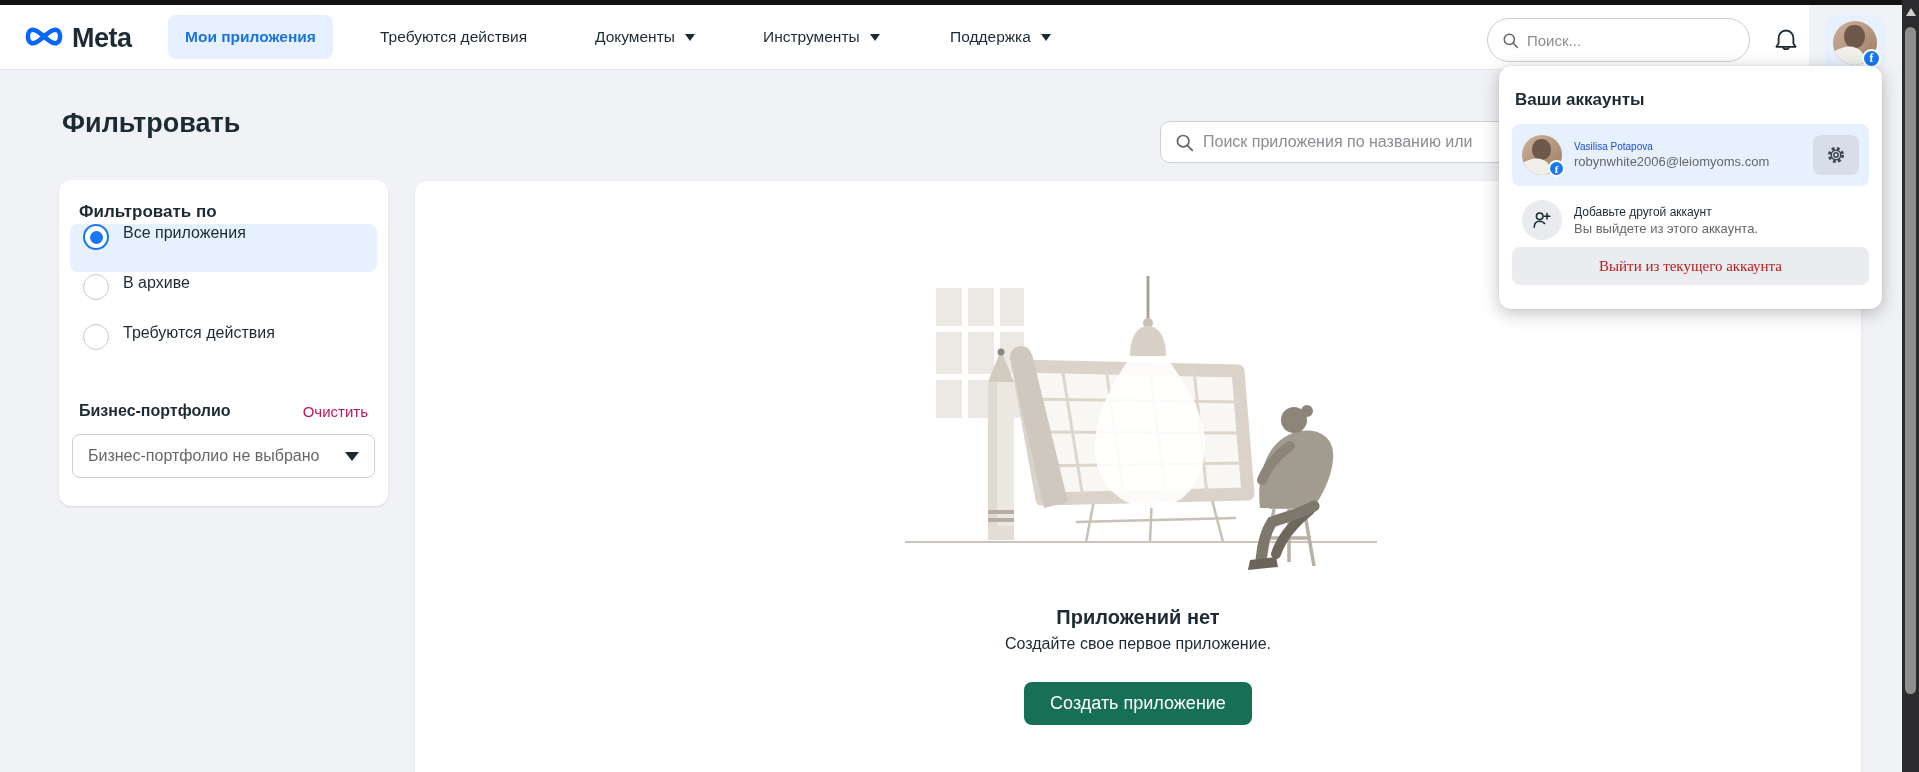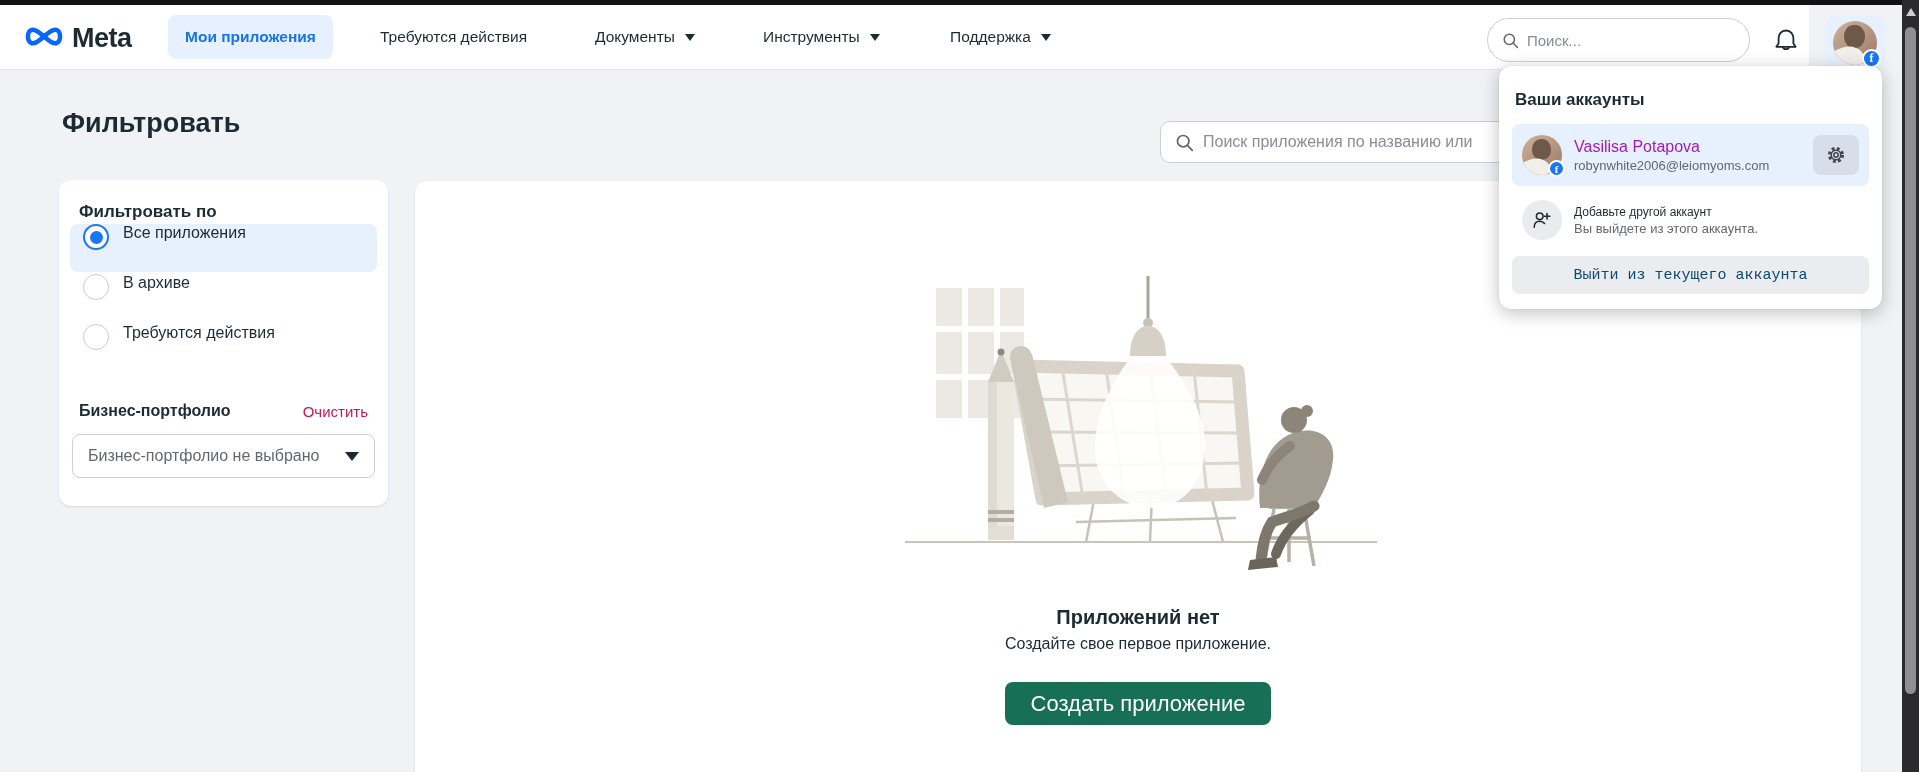--- a/index.html
+++ b/index.html
@@ -30,28 +30,28 @@
   .avatar::before { content:""; position:absolute; left:26%; top:10%; width:46%; height:52%; background:#6E584A; border-radius:48%; }
   .avatar::after { content:""; position:absolute; left:-12%; bottom:-18%; width:82%; height:58%; background:#F1EFEA; border-radius:50%; transform:rotate(-14deg); }
   .fb-badge { position:absolute; border-radius:50%; background:#1877F2; border:2px solid #fff; color:#fff; font-weight:700; display:flex; align-items:center; justify-content:center; font-family:"Liberation Serif",serif; }
 
   
   .account-panel { position:absolute; left:1499px; top:66px; width:383px; height:243px; background:#fff; border-radius:12px; box-shadow:0 4px 18px rgba(0,0,0,.25), 0 0 1px rgba(0,0,0,.2); z-index:120; padding:20px 13px; }
   .panel-title { font-size:17px; font-weight:700; margin:4px 3px 14px; }
   .acct-row { height:62px; background:#E7F0FD; border-radius:8px; display:flex; align-items:center; padding:0 10px; gap:12px; cursor:pointer; }
   .acct-avatar-wrap { position:relative; width:40px; height:40px; flex:none; }
   .acct-texts { flex:1; min-width:0; }
-  .acct-name { font-size:16px; font-weight:500; color:#a21caf; }
+  .acct-name { font-size:10px; font-weight:500; color:#1d4ed8; }
   .acct-email { font-size:13px; color:#65676B; margin-top:2px; }
   .gear-btn { width:46px; height:40px; background:#D7DEEA; border-radius:8px; display:flex; align-items:center; justify-content:center; flex:none; cursor:pointer; }
   .add-row { margin-top:14px; display:flex; align-items:center; gap:12px; padding:0 10px; cursor:pointer; }
   .add-icon-circle { width:40px; height:40px; border-radius:50%; background:#E9EBEF; display:flex; align-items:center; justify-content:center; flex:none; }
   .add-title { font-size:12px; color:#1C2B33; }
   .add-sub { font-size:13px; color:#65676B; margin-top:2px; }
-  .logout-btn { margin-top:16px; height:38px; width:100%; background:#EAECEF; border:none; border-radius:8px; font-size:15px; color:#0c4a6e; font-family:Liberation Mono, monospace; cursor:pointer; }
+  .logout-btn { margin-top:7px; height:38px; width:100%; background:#EAECEF; border:none; border-radius:8px; font-size:15px; color:#b91c1c; font-family:Liberation Serif, serif; cursor:pointer; }
 
   
   .page-title { position:absolute; left:62px; top:108px; font-size:27px; font-weight:700; color:#1C2B33; z-index:5; }
   .app-search { position:absolute; left:1160px; top:121px; width:700px; height:42px; background:#fff; border:1px solid #CCD0D5; border-radius:10px; display:flex; align-items:center; padding:0 14px; gap:9px; z-index:10; }
   .app-search input { font-size:16px; }
 
   .filter-card { position:absolute; left:59px; top:180px; width:329px; height:326px; background:#fff; border-radius:12px; box-shadow:0 1px 2px rgba(0,0,0,.12); padding:22px 11px 0; z-index:5; }
   .filter-title { font-size:17px; font-weight:700; margin:0 9px 2px; }
   .radio-row { height:48px; border-radius:8px; display:flex; align-items:flex-start; gap:14px; padding:0 13px; font-size:16px; cursor:pointer; margin-bottom:2px; }
   .radio-row.selected { background:#E7F0FD; }
@@ -62,21 +62,21 @@
   .portfolio-label { font-size:16px; font-weight:700; }
   .clear-link { font-size:15px; color:#be185d; cursor:pointer; }
   .portfolio-select { margin:14px 2px 0; height:44px; border:1px solid #CCD0D5; border-radius:8px; display:flex; align-items:center; justify-content:space-between; padding:0 15px; font-size:16px; color:#65676B; cursor:pointer; }
   .select-caret { width:0; height:0; border-left:7px solid transparent; border-right:7px solid transparent; border-top:9px solid #1C2B33; }
 
   .main-card { position:absolute; left:415px; top:181px; width:1446px; height:620px; background:#fff; border-radius:12px; box-shadow:0 1px 2px rgba(0,0,0,.12); z-index:4; }
   .illustration { position:absolute; left:475px; top:89px; width:500px; height:310px; }
   .empty-title { position:absolute; top:425px; width:100%; text-align:center; font-size:20px; font-weight:700; color:#1C2B33; }
   .empty-sub { position:absolute; top:454px; width:100%; text-align:center; font-size:16px; color:#1C2B33; }
   .cta-wrap { position:absolute; top:501px; width:100%; text-align:center; }
-  .cta-btn { height:43px; padding:0 26px; background:#177056; color:#fff; border:none; border-radius:8px; font-size:22px; font-family:inherit; cursor:pointer; }
+  .cta-btn { height:43px; padding:0 26px; background:#177056; color:#fff; border:none; border-radius:8px; font-size:18px; font-family:inherit; cursor:pointer; }
 
   
   .scrollbar { position:absolute; right:0; top:0; width:17px; height:772px; background:#2B2B2D; z-index:300; }
   .scroll-up-arrow { position:absolute; left:3.5px; top:8px; width:0; height:0; border-left:5px solid transparent; border-right:5px solid transparent; border-bottom:8px solid #CFCFCF; }
   .scroll-thumb { position:absolute; left:3px; top:27px; width:11px; height:667px; border-radius:6px; background:#8F8F8F; cursor:pointer; }
 </style>
 </head>
 <body>
 
 <div class="black-strip"></div>

